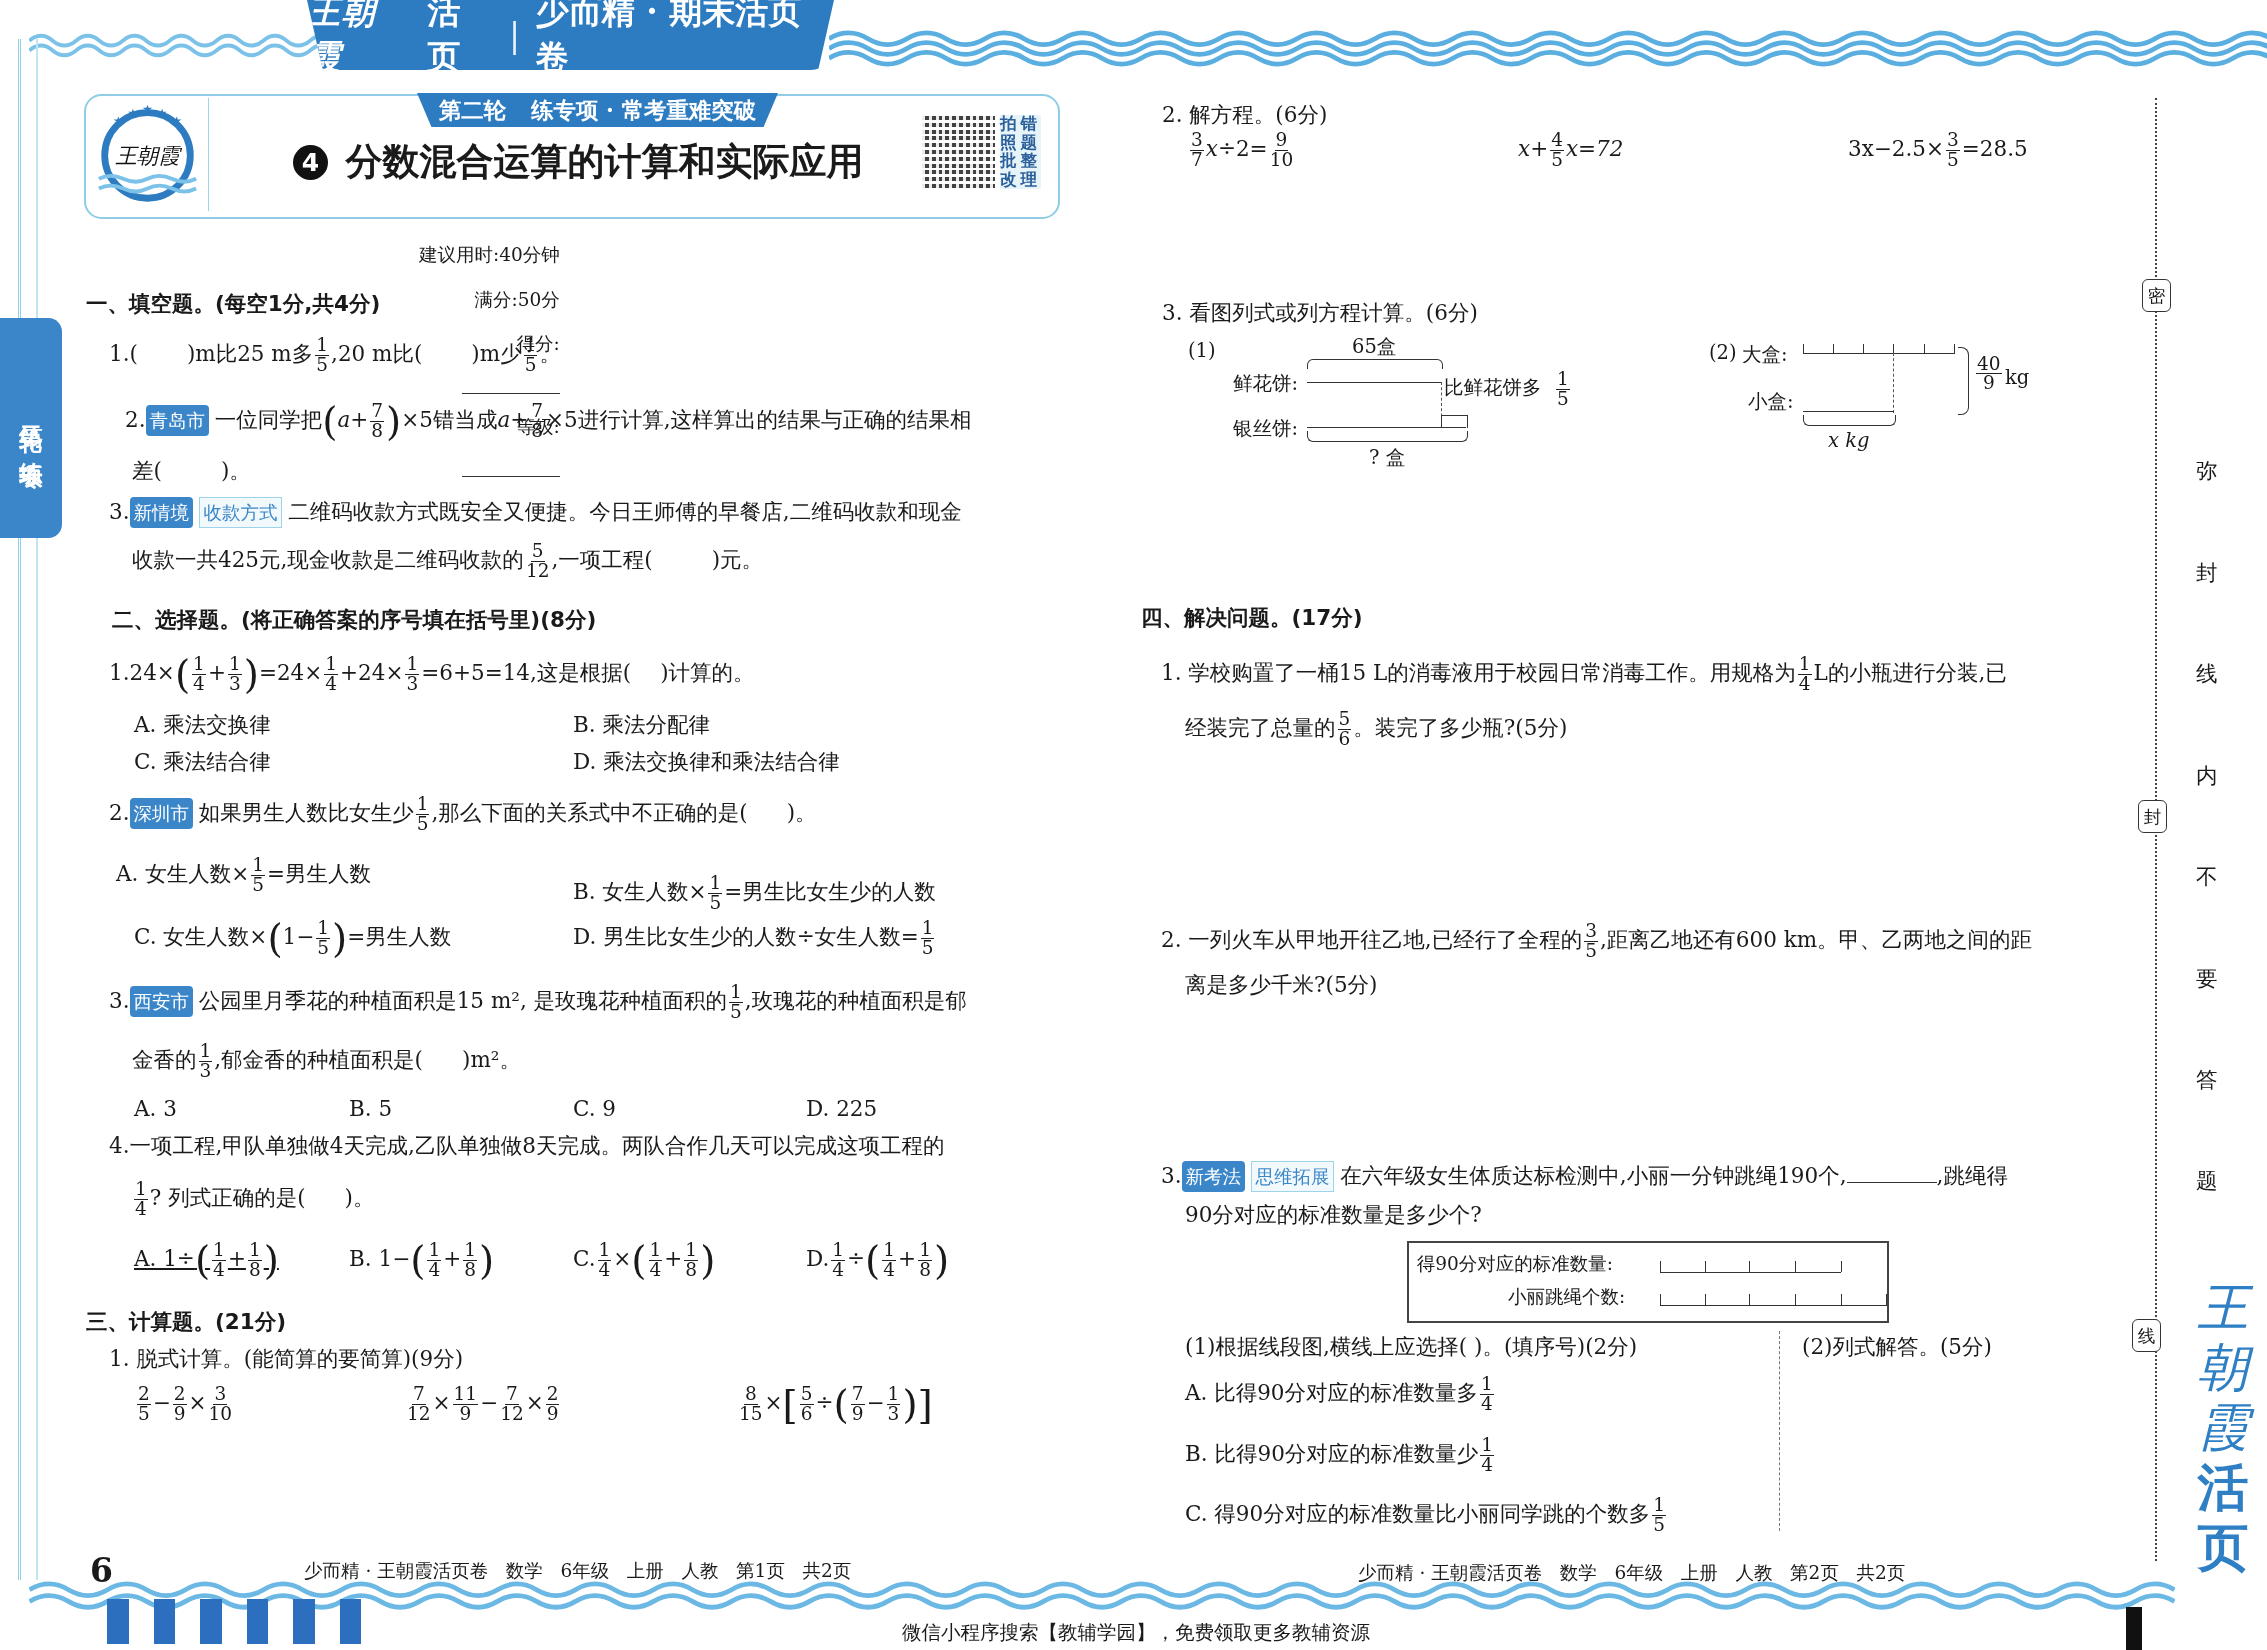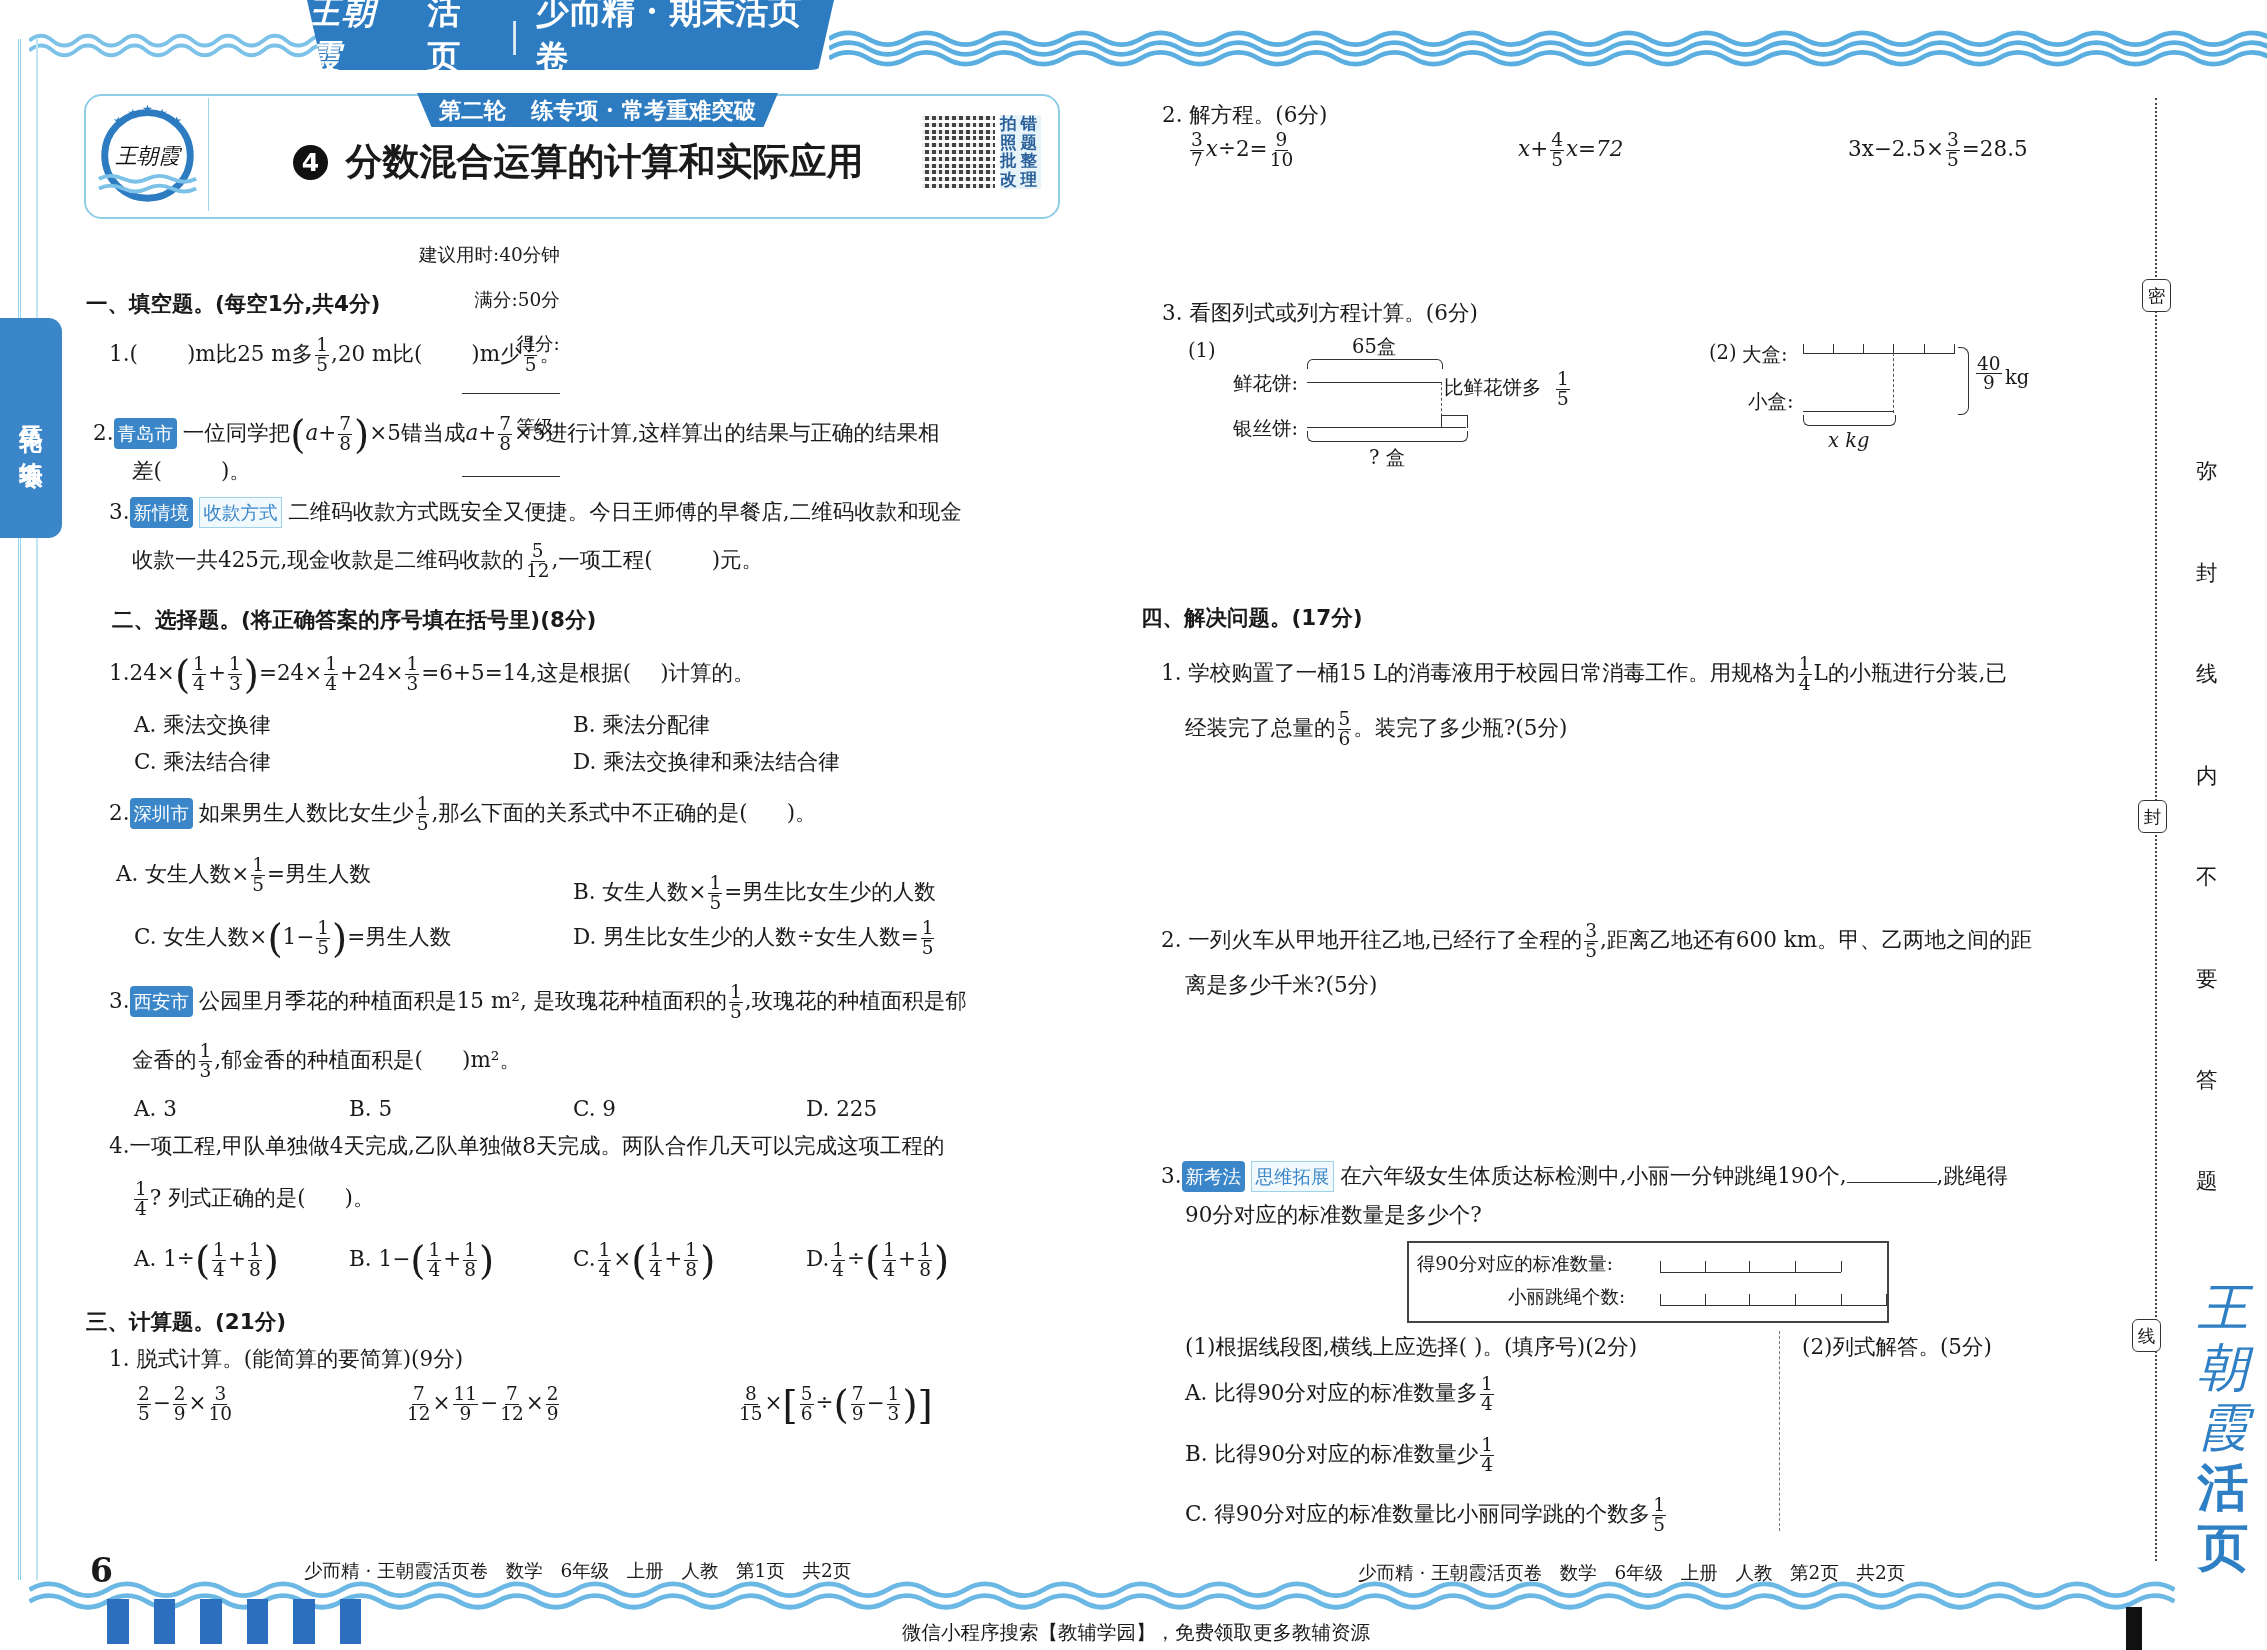--- a/index.html
+++ b/index.html
@@ -150,21 +150,21 @@
 <div class="abs q" style="left:109px;top:336px;">
   <span>1.</span><span>(</span><span style="display:inline-block;width:49px"></span><span>)m比25 m多</span><span class="frac">
       <span class="n">1</span>
       <span>5</span>
     </span><span>,20 m比(</span><span style="display:inline-block;width:49px"></span><span>)m少</span><span class="frac">
       <span class="n">1</span>
       <span>5</span>
     </span><span>。</span>
 </div>
 
-<div class="abs q" style="left:93px;top:402px;width:956px;margin-top:13px;">
+<div class="abs q" style="left:125px;top:402px;width:956px;">
   <span>2.</span><span class="tag">青岛市</span><span>一位同学把</span><span class="paren">(</span><i>a+</i><span class="frac">
       <span class="n">7</span>
       <span>8</span>
     </span><span class="paren">)</span><span>×5错当成</span><i>a+</i><span class="frac">
       <span class="n">7</span>
       <span>8</span>
     </span><span>×5进行计算,这样算出的结果与正确的结果相</span>
 </div>
 <div class="abs q" style="left:132px;top:456px;">
   <span>差(</span><span style="display:inline-block;width:59px"></span><span>)。</span>
@@ -244,21 +244,21 @@
 
 <div class="abs q" style="left:109px;top:1131px;width:965px;">
   <span>4.</span><span>一项工程,甲队单独做4天完成,乙队单独做8天完成。两队合作几天可以完成这项工程的</span>
 </div>
 <div class="abs q" style="left:132px;top:1180px;">
   <span class="frac">
       <span class="n">1</span>
       <span>4</span>
     </span><span>? 列式正确的是(</span><span style="display:inline-block;width:39px"></span><span>)。</span>
 </div>
-<div class="abs opt" style="left:134px;top:1241px;"><span>A. 1÷</span><span class="paren">(</span><span class="frac">
+<div class="abs opt" style="left:134px;top:1241px;text-decoration:underline;"><span>A. 1÷</span><span class="paren">(</span><span class="frac">
       <span class="n">1</span>
       <span>4</span>
     </span>+<span class="frac">
       <span class="n">1</span>
       <span>8</span>
     </span><span class="paren">)</span></div>
 <div class="abs opt" style="left:349px;top:1241px;"><span>B. 1−</span><span class="paren">(</span><span class="frac">
       <span class="n">1</span>
       <span>4</span>
     </span>+<span class="frac">

